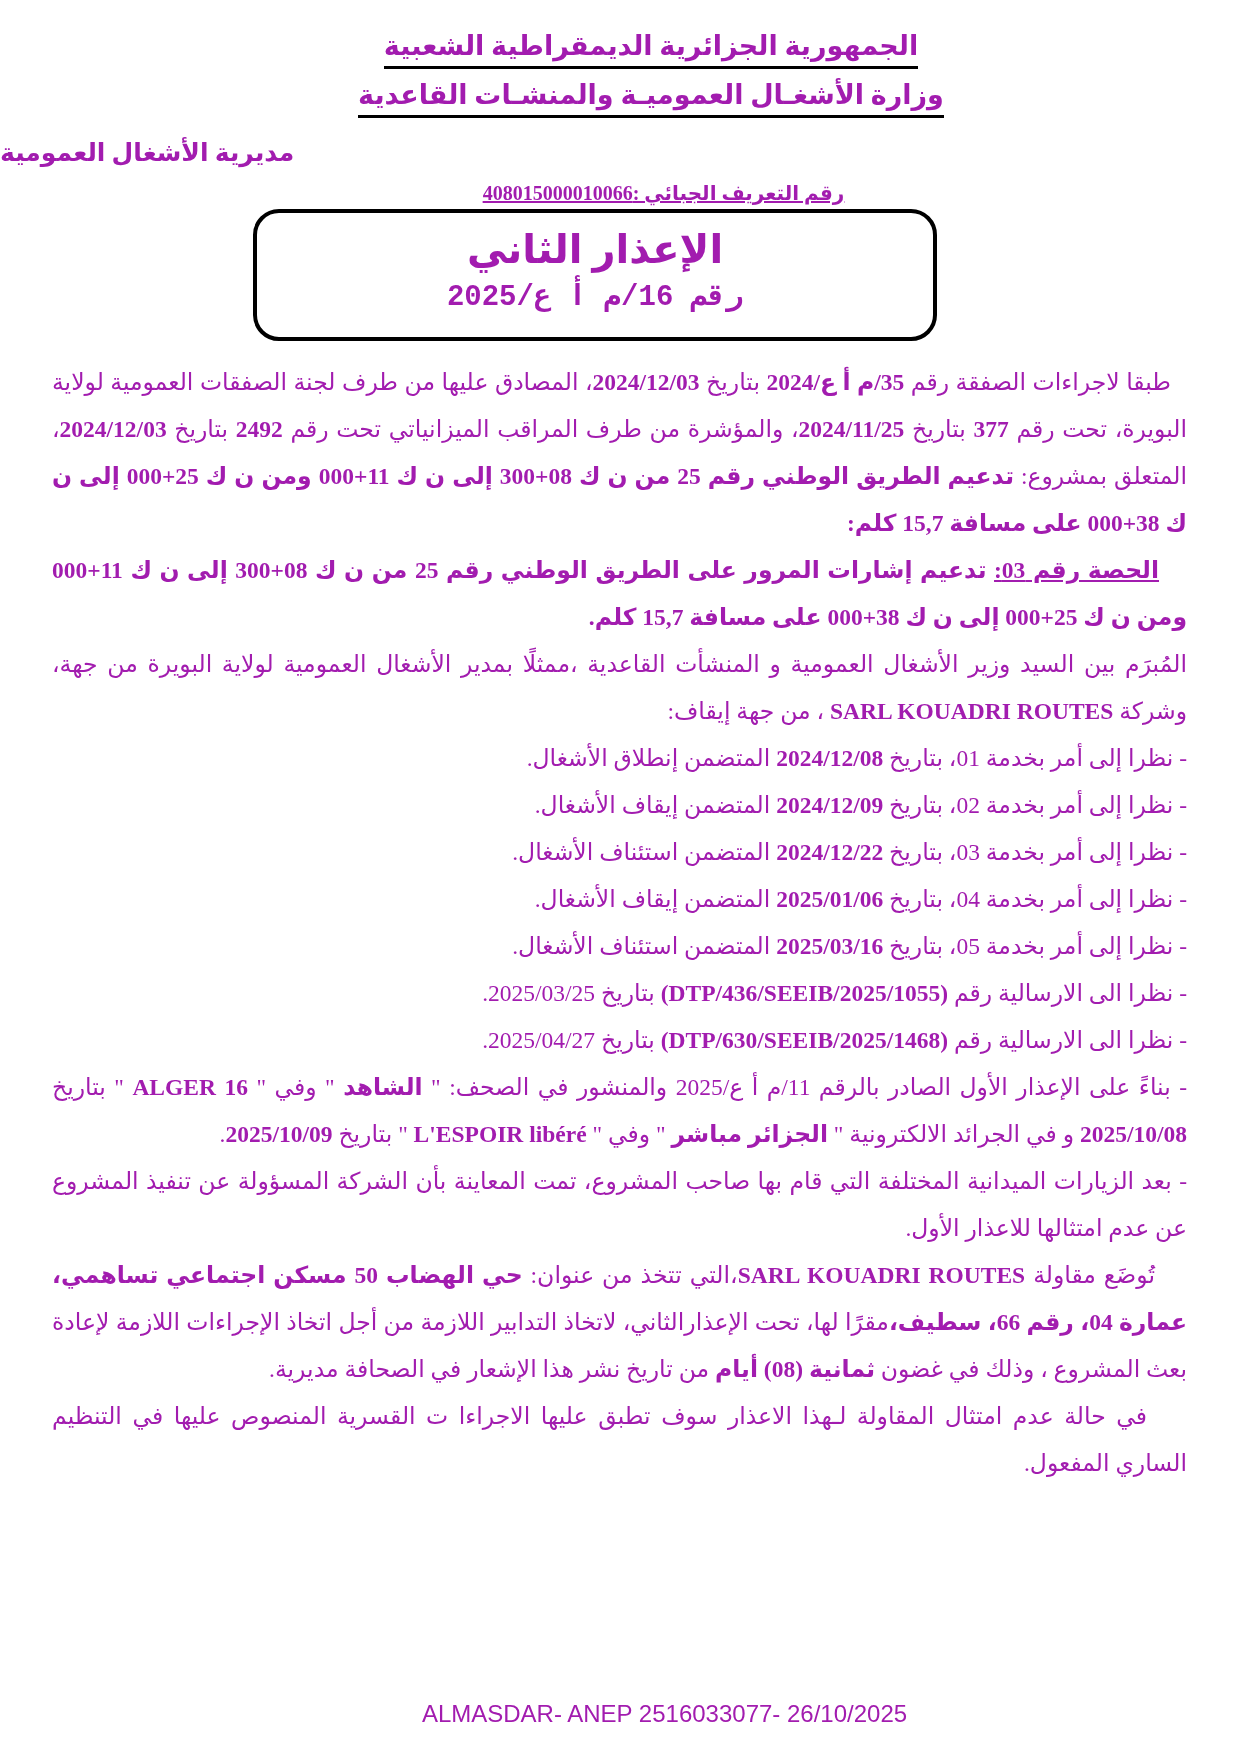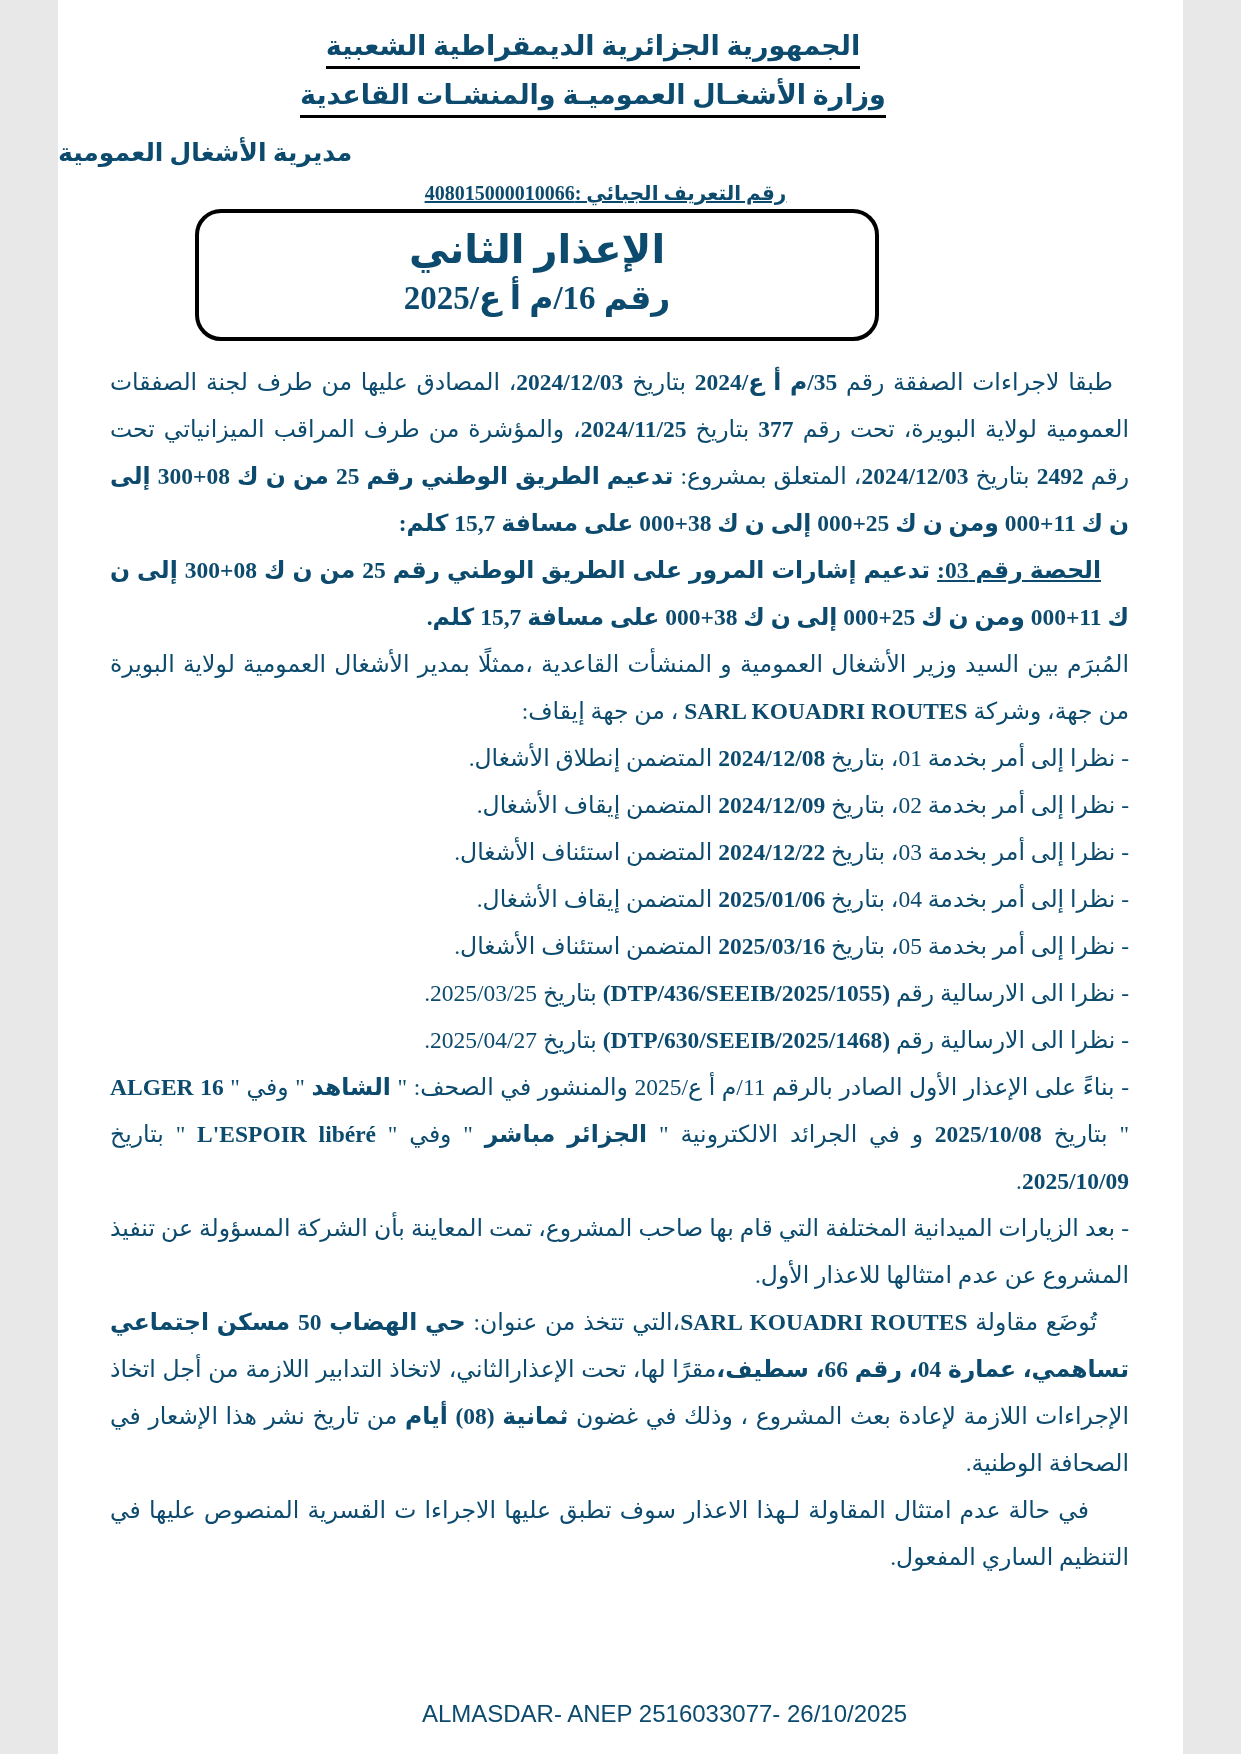--- a/index.html
+++ b/index.html
@@ -1,21 +1,21 @@
 <!DOCTYPE html>
 <html><head>
 <meta charset="utf-8">
 <style>
   html,body{margin:0;padding:0;background:#e8e8e8;}
   .page{
     position:relative;
-    width:1125px;height:1754px;
+    width:1241px;height:1754px;
     margin:0 auto;
     background:#ffffff;
-    color:#0c4a6e;
+    color:#a21caf;
     font-family:"Liberation Serif","DejaVu Sans",serif;
     overflow:hidden;
   }
   
   .hdr{width:1180px;text-align:center;padding-top:30px;}
   .hdr .hline{display:block;margin-bottom:10px;}
   .hdr .hline span{
     display:inline-block;
     font-size:27px;font-weight:bold;
     border-bottom:3px solid #000;
@@ -35,21 +35,21 @@
   
   .notice-box{
     width:676px;
     margin:4px 304px 0 0;
     border:4px solid #000;
     border-radius:26px;
     text-align:center;
     padding:12px 0 16px 0;
   }
   .notice-box .t1{font-size:40px;font-weight:bold;line-height:50px;}
-  .notice-box .t2{font-size:33px;font-weight:bold;line-height:46px;}
+  .notice-box .t2{font-size:29px;font-weight:bold;line-height:46px;font-family:Liberation Mono, monospace;}
   
   .bodytext{
     margin:18px 54px 0 52px;
     font-size:23.5px;
     line-height:47px;
     text-align:justify;
     text-justify:inter-word;
   }
   .bodytext p{margin:0;padding:0;}
   .p-intro{text-indent:16px;}
@@ -115,21 +115,21 @@
     <p><span>- نظرا إلى أمر بخدمة 05، بتاريخ </span><b>2025/03/16</b><span> المتضمن استئناف الأشغال.</span></p>
 
     <p><span>- نظرا الى الارسالية رقم </span><b>(1055/DTP/436/SEEIB/2025)</b><span> بتاريخ 2025/03/25.</span></p>
 
     <p><span>- نظرا الى الارسالية رقم </span><b>(1468/DTP/630/SEEIB/2025)</b><span> بتاريخ 2025/04/27.</span></p>
 
     <p><span>- بناءً على الإعذار الأول الصادر بالرقم 11/م أ ع/2025 والمنشور في الصحف: " </span><b>الشاهد</b><span> " وفي " </span><b>ALGER 16</b><span> " بتاريخ </span><b>2025/10/08</b><span> و في الجرائد الالكترونية " </span><b>الجزائر مباشر</b><span> " وفي " </span><b>L'ESPOIR libéré</b><span> " بتاريخ </span><b>2025/10/09</b><span>.</span></p>
 
     <p><span>- بعد الزيارات الميدانية المختلفة التي قام بها صاحب المشروع، تمت المعاينة بأن الشركة المسؤولة عن تنفيذ المشروع عن عدم امتثالها للاعذار الأول.</span></p>
 
-    <p class="p-place"><span>تُوضَع مقاولة </span><b>SARL KOUADRI ROUTES</b><span>،التي تتخذ من عنوان: </span><b>حي الهضاب 50 مسكن اجتماعي تساهمي، عمارة 04، رقم 66، سطيف،</b><span>مقرًا لها، تحت الإعذارالثاني، لاتخاذ التدابير اللازمة من أجل اتخاذ الإجراءات اللازمة لإعادة بعث المشروع ، وذلك في غضون </span><b>ثمانية (08) أيام</b><span> من تاريخ نشر هذا الإشعار في الصحافة الوطنية.</span></p>
+    <p class="p-place"><span>تُوضَع مقاولة </span><b>SARL KOUADRI ROUTES</b><span>،التي تتخذ من عنوان: </span><b>حي الهضاب 50 مسكن اجتماعي تساهمي، عمارة 04، رقم 66، سطيف،</b><span>مقرًا لها، تحت الإعذارالثاني، لاتخاذ التدابير اللازمة من أجل اتخاذ الإجراءات اللازمة لإعادة بعث المشروع ، وذلك في غضون </span><b>ثمانية (08) أيام</b><span> من تاريخ نشر هذا الإشعار في الصحافة مديرية.</span></p>
 
     <p class="p-final"><span>في حالة عدم امتثال المقاولة لـهذا الاعذار سوف تطبق عليها الاجراءا ت القسرية المنصوص عليها في التنظيم الساري المفعول.</span></p>
 
   </div>
 
   <div class="footer">ALMASDAR- ANEP 2516033077- 26/10/2025</div>
 
 </div>
 
 </body></html>

